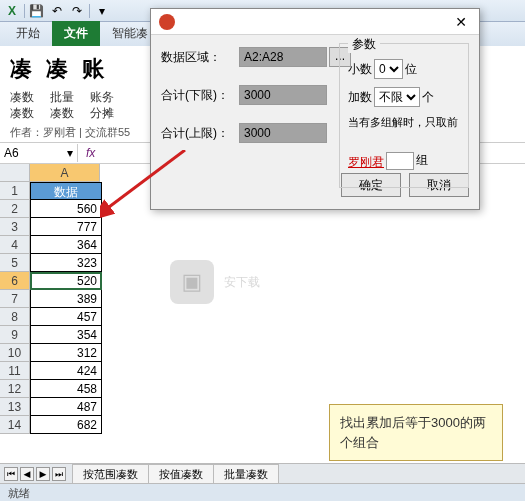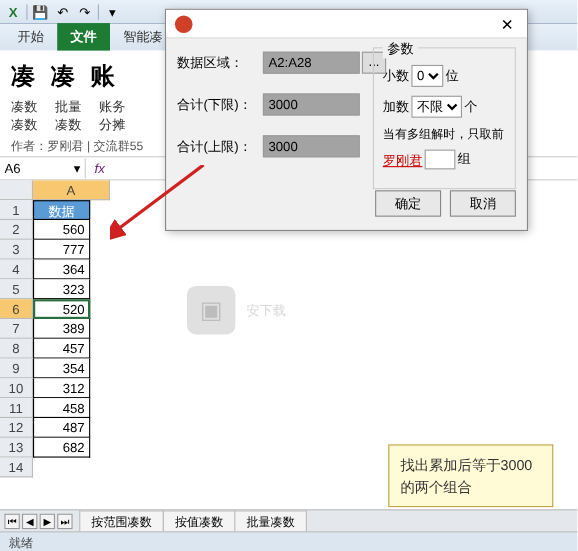--- a/index.html
+++ b/index.html
@@ -24,21 +24,21 @@
 .col-headers{position:absolute;left:30px;top:0;height:18px;display:flex}
 .colh{border-right:1px solid #bbb;border-bottom:1px solid #bbb;background:#e8ecf0;text-align:center;line-height:18px;color:#444}
 .colh.A{width:70px;background:#f8c870}
 .colh.sel{background:#f8c870}
 .row-headers{position:absolute;left:0;top:18px}
 .rowh{width:30px;height:18px;border-right:1px solid #bbb;border-bottom:1px solid #bbb;background:#e8ecf0;text-align:center;line-height:18px;color:#444}
 .rowh.sel{background:#f8c870}
 .cells{position:absolute;left:30px;top:18px}
 .row{display:flex;height:18px}
 .cell{border-right:1px solid #d4d4d4;border-bottom:1px solid #d4d4d4;line-height:18px;padding:0 4px;text-align:right;background:#fff}
-.cell.A{width:52px}
+.cell.A{width:72px}
 .cell.header{background:#5b9bd5;color:#fff;text-align:center;border:1px solid #000}
 .cell.data{border-left:1px solid #000;border-right:1px solid #000;border-bottom:1px solid #000}
 .cell.active{outline:2px solid #2a6e3f;outline-offset:-2px;background:#fff}
 .dialog{position:absolute;left:150px;top:8px;width:330px;background:#f0f0f0;border:1px solid #888;box-shadow:2px 2px 8px rgba(0,0,0,.3)}
 .dlg-title{height:26px;display:flex;align-items:center;padding:0 8px;border-bottom:1px solid #d4d4d4;background:#fff}
 .dlg-ico{width:16px;height:16px;background:#d04028;border-radius:50%;margin-right:6px}
 .dlg-x{margin-left:auto;font-size:14px;padding:0 4px;cursor:pointer}
 .dlg-body{padding:12px 10px;position:relative}
 .field-row{display:flex;align-items:center;margin-bottom:18px}
 .field-row label{width:78px}
@@ -46,21 +46,21 @@
 .range-btn{width:22px;height:20px;background:#ddd;border:1px solid #999;margin-left:2px;text-align:center;line-height:16px}
 .params{position:absolute;right:10px;top:8px;width:130px;border:1px solid #ccc;padding:6px 8px 8px}
 .params-title{position:relative;top:-14px;background:#f0f0f0;display:inline-block;padding:0 4px}
 .prow{display:flex;align-items:center;margin-bottom:8px;gap:2px;margin-top:-8px}
 .prow select{height:20px;border:1px solid #999;background:#fff}
 .note{font-size:11px;line-height:1.4}
 .link{color:#c00;text-decoration:underline;margin-top:4px;display:inline-block}
 .dlg-btns{display:flex;justify-content:flex-end;gap:8px;padding:0 10px 12px}
 .dlg-btns button{width:60px;height:24px;border:1px solid #888;background:#e8e8e8;cursor:pointer}
 .arrow-svg{position:absolute;left:100px;top:150px;pointer-events:none;z-index:5}
-.callout{position:absolute;right:22px;bottom:40px;width:150px;background:#fffbd6;border:1px solid #bfa24a;padding:8px 10px;font-size:13px;line-height:1.5;color:#333}
+.callout{position:absolute;right:22px;bottom:40px;width:174px;background:#fffbd6;border:1px solid #bfa24a;padding:8px 10px;font-size:13px;line-height:1.5;color:#333}
 .sheet-tabs{position:absolute;bottom:18px;left:0;height:20px;display:flex;align-items:center;background:#e4e8ec;width:100%;border-top:1px solid #bbb;padding-left:4px}
 .sheet-nav{display:flex;gap:2px;margin-right:6px}
 .sheet-nav span{width:14px;height:14px;border:1px solid #999;background:#f4f4f4;font-size:9px;text-align:center;line-height:12px}
 .sheet-tab{padding:2px 10px;background:#f4f4f4;border:1px solid #bbb;border-bottom:0;margin-right:-1px;font-size:11px}
 .status{position:absolute;bottom:0;left:0;height:18px;width:100%;background:#dce6f0;border-top:1px solid #bbb;padding:2px 8px;font-size:11px;color:#444}
 .watermark{position:absolute;left:170px;top:260px;color:#d8d8d8;font-size:26px;display:flex;align-items:center;gap:10px;pointer-events:none}
 .wm-ico{width:44px;height:44px;background:#e0e0e0;border-radius:8px;display:flex;align-items:center;justify-content:center;color:#bdbdbd;font-size:22px}
 .wm-txt{line-height:1}
 .wm-sub{font-size:14px;letter-spacing:2px;color:#d0d0d0}
 </style>
@@ -147,20 +147,23 @@
       <div class="row">
         <div class="cell A data">457</div>
       </div>
       <div class="row">
         <div class="cell A data">354</div>
       </div>
       <div class="row">
         <div class="cell A data">312</div>
       </div>
       <div class="row">
+        <div class="cell A data">424</div>
+      </div>
+      <div class="row">
         <div class="cell A data">458</div>
       </div>
       <div class="row">
         <div class="cell A data">487</div>
       </div>
       <div class="row">
         <div class="cell A data">682</div>
       </div>
     </div>
 </div>
@@ -198,21 +201,21 @@
         <span>小数</span>
         <select><option>0</option></select>
         <span>位</span>
       </div>
       <div class="prow" style="margin-top:0">
         <span>加数</span>
         <select><option>不限</option></select>
         <span>个</span>
       </div>
       <div class="note">当有多组解时，只取前</div>
-      <div class="prow" style="margin-top:4px">
+      <div class="prow" style="margin-top:20px">
         <a class="link">罗刚君</a>
         <input type="text" style="width: 28px; height: 18px; border: 1px solid rgb(153, 153, 153);" value="">
         <span>组</span>
       </div>
     </div>
   </div>
   <div class="dlg-btns">
     <button>确定</button>
     <button>取消</button>
   </div>

